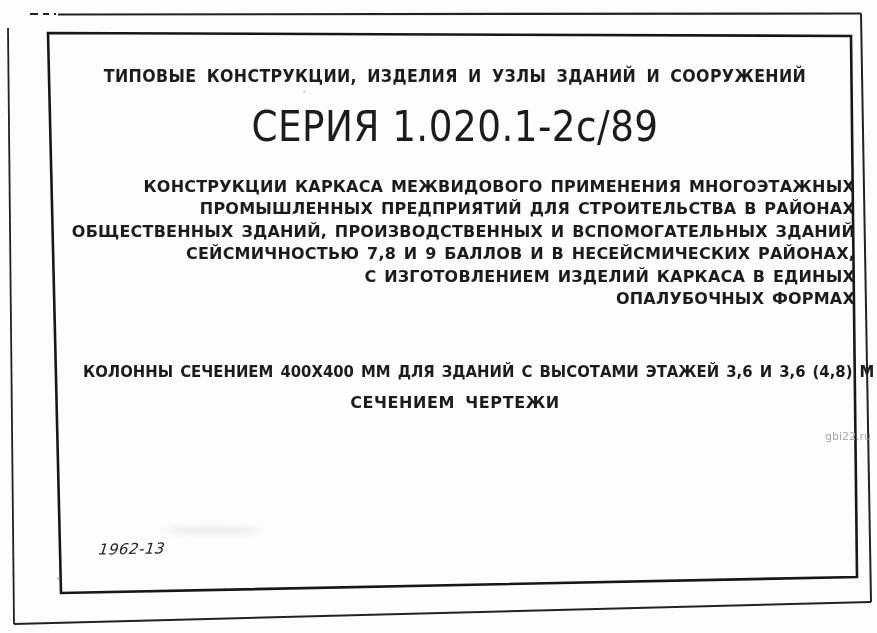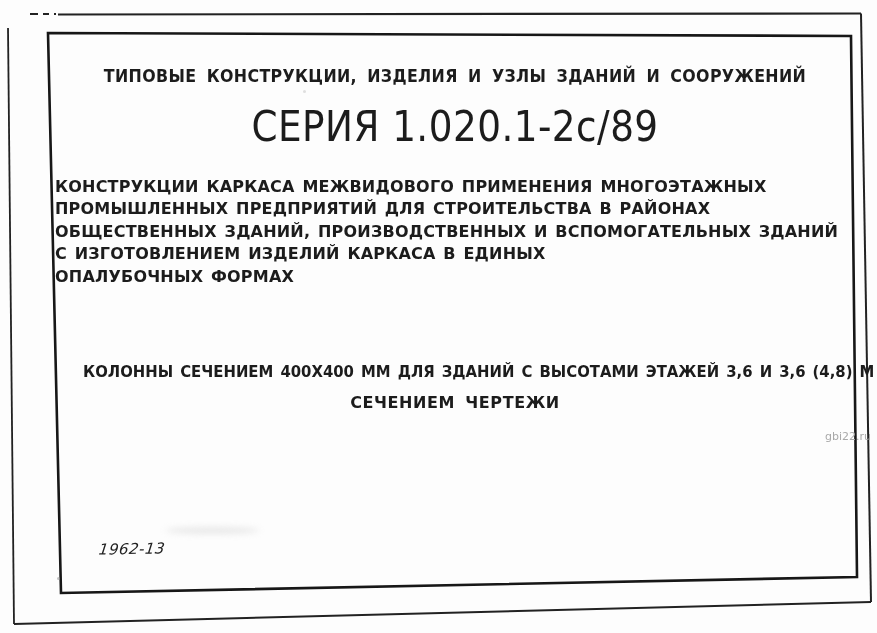--- a/index.html
+++ b/index.html
@@ -38,21 +38,21 @@
     font-size:42px;
     font-weight:500;
     letter-spacing:0.5px;
     transform:scaleX(0.89);
   }
   .description{
     position:absolute;
     left:55px;
     top:176px;
     width:800px;
-    text-align:left;
+    text-align:right;
   }
   .description .line{
     font-size:16px;
     font-weight:bold;
     line-height:22.4px;
     letter-spacing:0.2px;
     word-spacing:2px;
     white-space:nowrap;
   }
   .issue-label{
@@ -134,20 +134,21 @@
   </svg>
 
   <div class="txt header-line">ТИПОВЫЕ КОНСТРУКЦИИ, ИЗДЕЛИЯ И УЗЛЫ ЗДАНИЙ И СООРУЖЕНИЙ</div>
 
   <div class="txt series-title">СЕРИЯ 1.020.1-2с/89</div>
 
   <div class="description">
     <div class="line">КОНСТРУКЦИИ КАРКАСА МЕЖВИДОВОГО ПРИМЕНЕНИЯ МНОГОЭТАЖНЫХ</div>
     <div class="line">ПРОМЫШЛЕННЫХ ПРЕДПРИЯТИЙ ДЛЯ СТРОИТЕЛЬСТВА В РАЙОНАХ</div>
     <div class="line">ОБЩЕСТВЕННЫХ ЗДАНИЙ, ПРОИЗВОДСТВЕННЫХ И ВСПОМОГАТЕЛЬНЫХ ЗДАНИЙ</div>
+    <div class="line">СЕЙСМИЧНОСТЬЮ 7,8 И 9 БАЛЛОВ И В НЕСЕЙСМИЧЕСКИХ РАЙОНАХ,</div>
     <div class="line">С ИЗГОТОВЛЕНИЕМ ИЗДЕЛИЙ КАРКАСА В ЕДИНЫХ</div>
     <div class="line">ОПАЛУБОЧНЫХ ФОРМАХ</div>
   </div>
 
 
   <div class="txt issue-subject">КОЛОННЫ СЕЧЕНИЕМ 400Х400 ММ ДЛЯ ЗДАНИЙ С ВЫСОТАМИ ЭТАЖЕЙ 3,6 И 3,6 (4,8) М</div>
 
   <div class="txt document-type">СЕЧЕНИЕМ ЧЕРТЕЖИ</div>
 
   <div class="inventory-number">1962-13</div>

